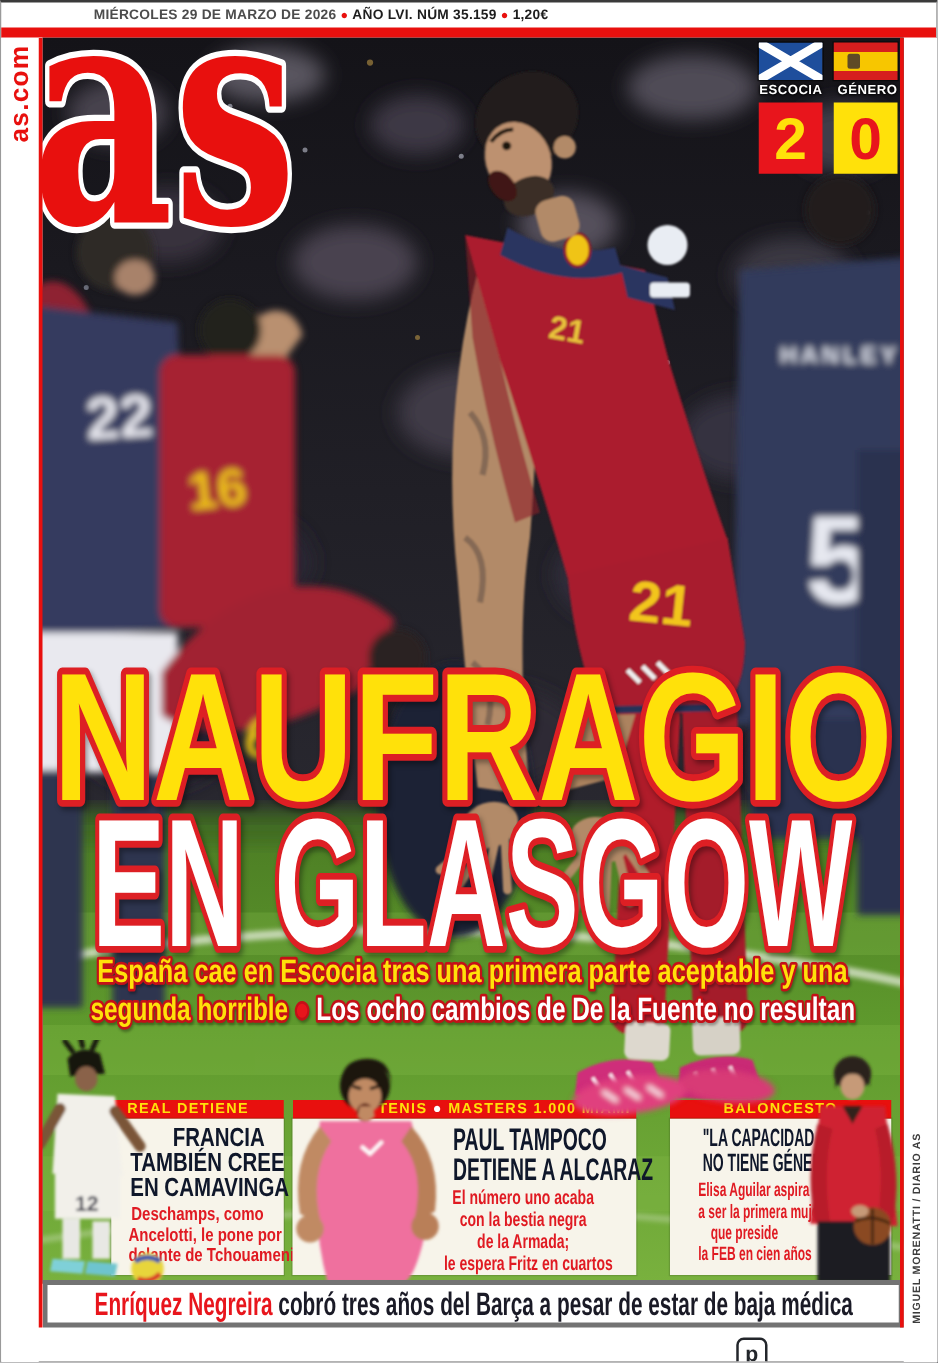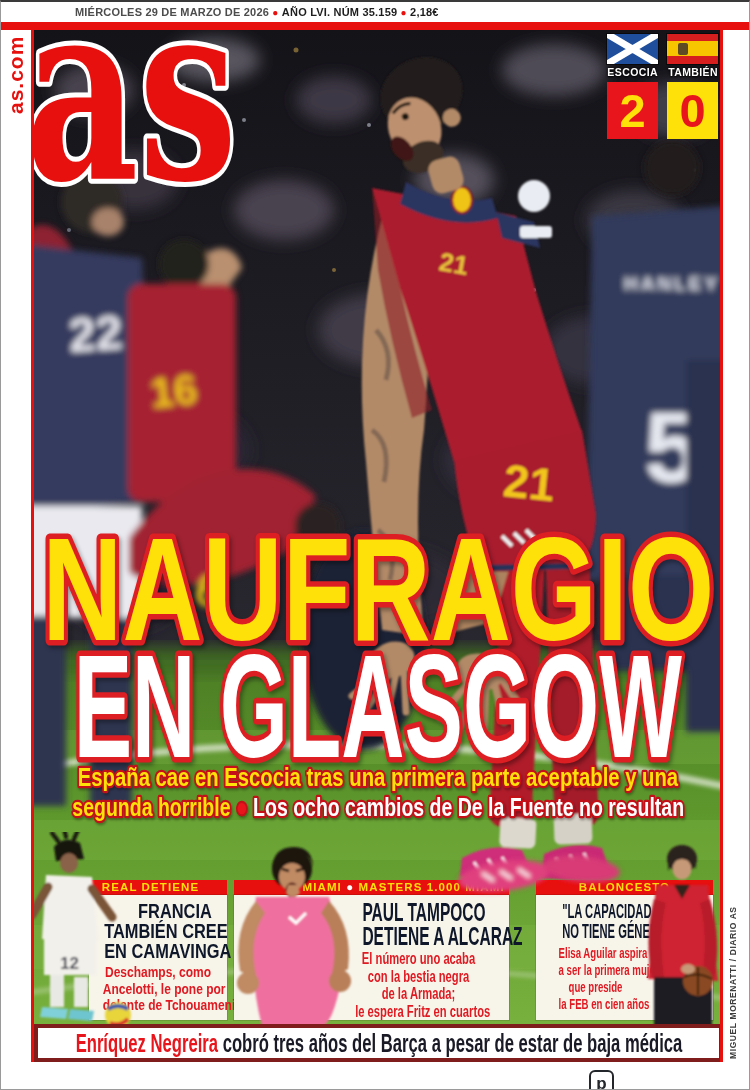--- a/index.html
+++ b/index.html
@@ -63,40 +63,40 @@
   .c1r div{transform:scaleX(.80);font-size:15px;line-height:16.5px;}
   .c2h div{transform:scaleX(.62);font-size:25px;line-height:24px;}
   .c2r div{transform:scaleX(.70);font-size:16px;line-height:17.5px;}
   .c3h div{transform:scaleX(.56);font-size:20px;line-height:20px;}
   .c3r div{transform:scaleX(.62);font-size:15.5px;line-height:17px;}
 
   .figures{position:absolute;left:33px;top:830px;width:689px;height:195px;z-index:4;pointer-events:none;}
 
   
   .bstrip{position:absolute;left:33px;top:1022px;width:689px;height:38px;z-index:6;
-          background:#fff;border:4px solid #7f1d1d;box-sizing:border-box;
+          background:#fff;border:4px solid #737373;box-sizing:border-box;
           display:flex;align-items:center;justify-content:center;}
   .bstrip .line{white-space:nowrap;transform:scaleX(.64);font-weight:bold;font-size:26px;color:#1a1a26;}
   .bstrip .name{color:#e8151c;}
 
   .plogo{position:absolute;left:588px;top:1068px;width:25px;height:30px;z-index:8;
          border:2.5px solid #23262b;border-radius:6px;box-sizing:border-box;
          font-weight:bold;font-size:17px;color:#23262b;text-align:center;line-height:24px;background:#fff;}
 </style>
 </head>
 <body>
 
 <div class="page">
 
   <div class="dateline">
     <span>MIÉRCOLES 29 DE MARZO DE 2026</span>
     <span class="dot">●</span>
     <b>AÑO LVI. NÚM 35.159</b>
     <span class="dot">●</span>
-    <b>2,18€</b>
+    <b>1,20€</b>
   </div>
   <div class="redband"></div>
 
   <div class="strip-l"></div>
   <div class="strip-r"></div>
   <div class="vline-l"></div>
   <div class="vline-r"></div>
   <div class="ascom">as.com</div>
   <div class="credit">MIGUEL MORENATTI / DIARIO AS</div>
 
@@ -281,21 +281,21 @@
             <rect width="51" height="30" fill="#1e4e9c"></rect>
           <path d="M0 0 L51 30 M51 0 L0 30" stroke="#fff" stroke-width="7"></path>
           </svg>
       </div>
       <div class="flag flag-es">
           <span class="emblem"></span>
         </div>
     </div>
     <div class="names">
       <span>ESCOCIA</span>
-      <span>TAMBIÉN</span>
+      <span>GÉNERO</span>
     </div>
     <div class="boxes">
       <div class="sbox home">2</div>
       <div class="sbox away">0</div>
     </div>
   </div>
 
   <svg class="aslogo logo-svg" width="210" height="132" viewBox="0 0 210 132">
     <text x="139" y="148" transform="scale(0.7,1)" text-anchor="middle" font-family="DejaVu Serif, serif" font-weight="bold" font-size="250" fill="#e8100e" stroke="#ffffff" stroke-width="10" paint-order="stroke" stroke-linejoin="round">as</text>
   </svg>
@@ -307,21 +307,21 @@
 
   <svg class="subhead-wrap subhead-svg" width="689" height="64" viewBox="0 0 689 64">
     <text x="441" y="24" transform="scale(0.78,1)" text-anchor="middle" font-weight="bold" font-size="26" fill="#ffe10a" stroke="#c41018" stroke-width="4.5" paint-order="stroke" stroke-linejoin="round">España cae en Escocia tras una primera parte aceptable y una</text>
     <text x="459" y="54" transform="scale(0.75,1)" text-anchor="middle" font-weight="bold" font-size="26" stroke="#c41018" stroke-width="4.5" paint-order="stroke" stroke-linejoin="round">
       <tspan fill="#ffe10a">segunda horrible </tspan><tspan fill="#e8151c">●</tspan><tspan fill="#ffffff"> Los ocho cambios de De la Fuente no resultan</tspan>
     </text>
   </svg>
 
   <div class="kicker" style="left:73px;top:878px;width:153px;">REAL DETIENE</div>
   <div class="kicker" style="left:233px;top:878px;width:275px;text-align:right;padding-right:0;box-sizing:border-box;">
-    <span>MIAMI</span>
+    <span>TENIS</span>
     <span style="color:#fff;">●</span>
     <span>MASTERS 1.000 MIAMI</span>&nbsp;
   </div>
   <div class="kicker" style="left:535px;top:878px;width:177px;">BALONCESTO</div>
 
   <div class="card" style="left:88px;top:893px;width:138px;height:125px;">
     <div class="hl c1h" style="margin-top:6px;">
       <div>FRANCIA</div>
       <div>TAMBIÉN CREE</div>
       <div>EN CAMAVINGA</div>

